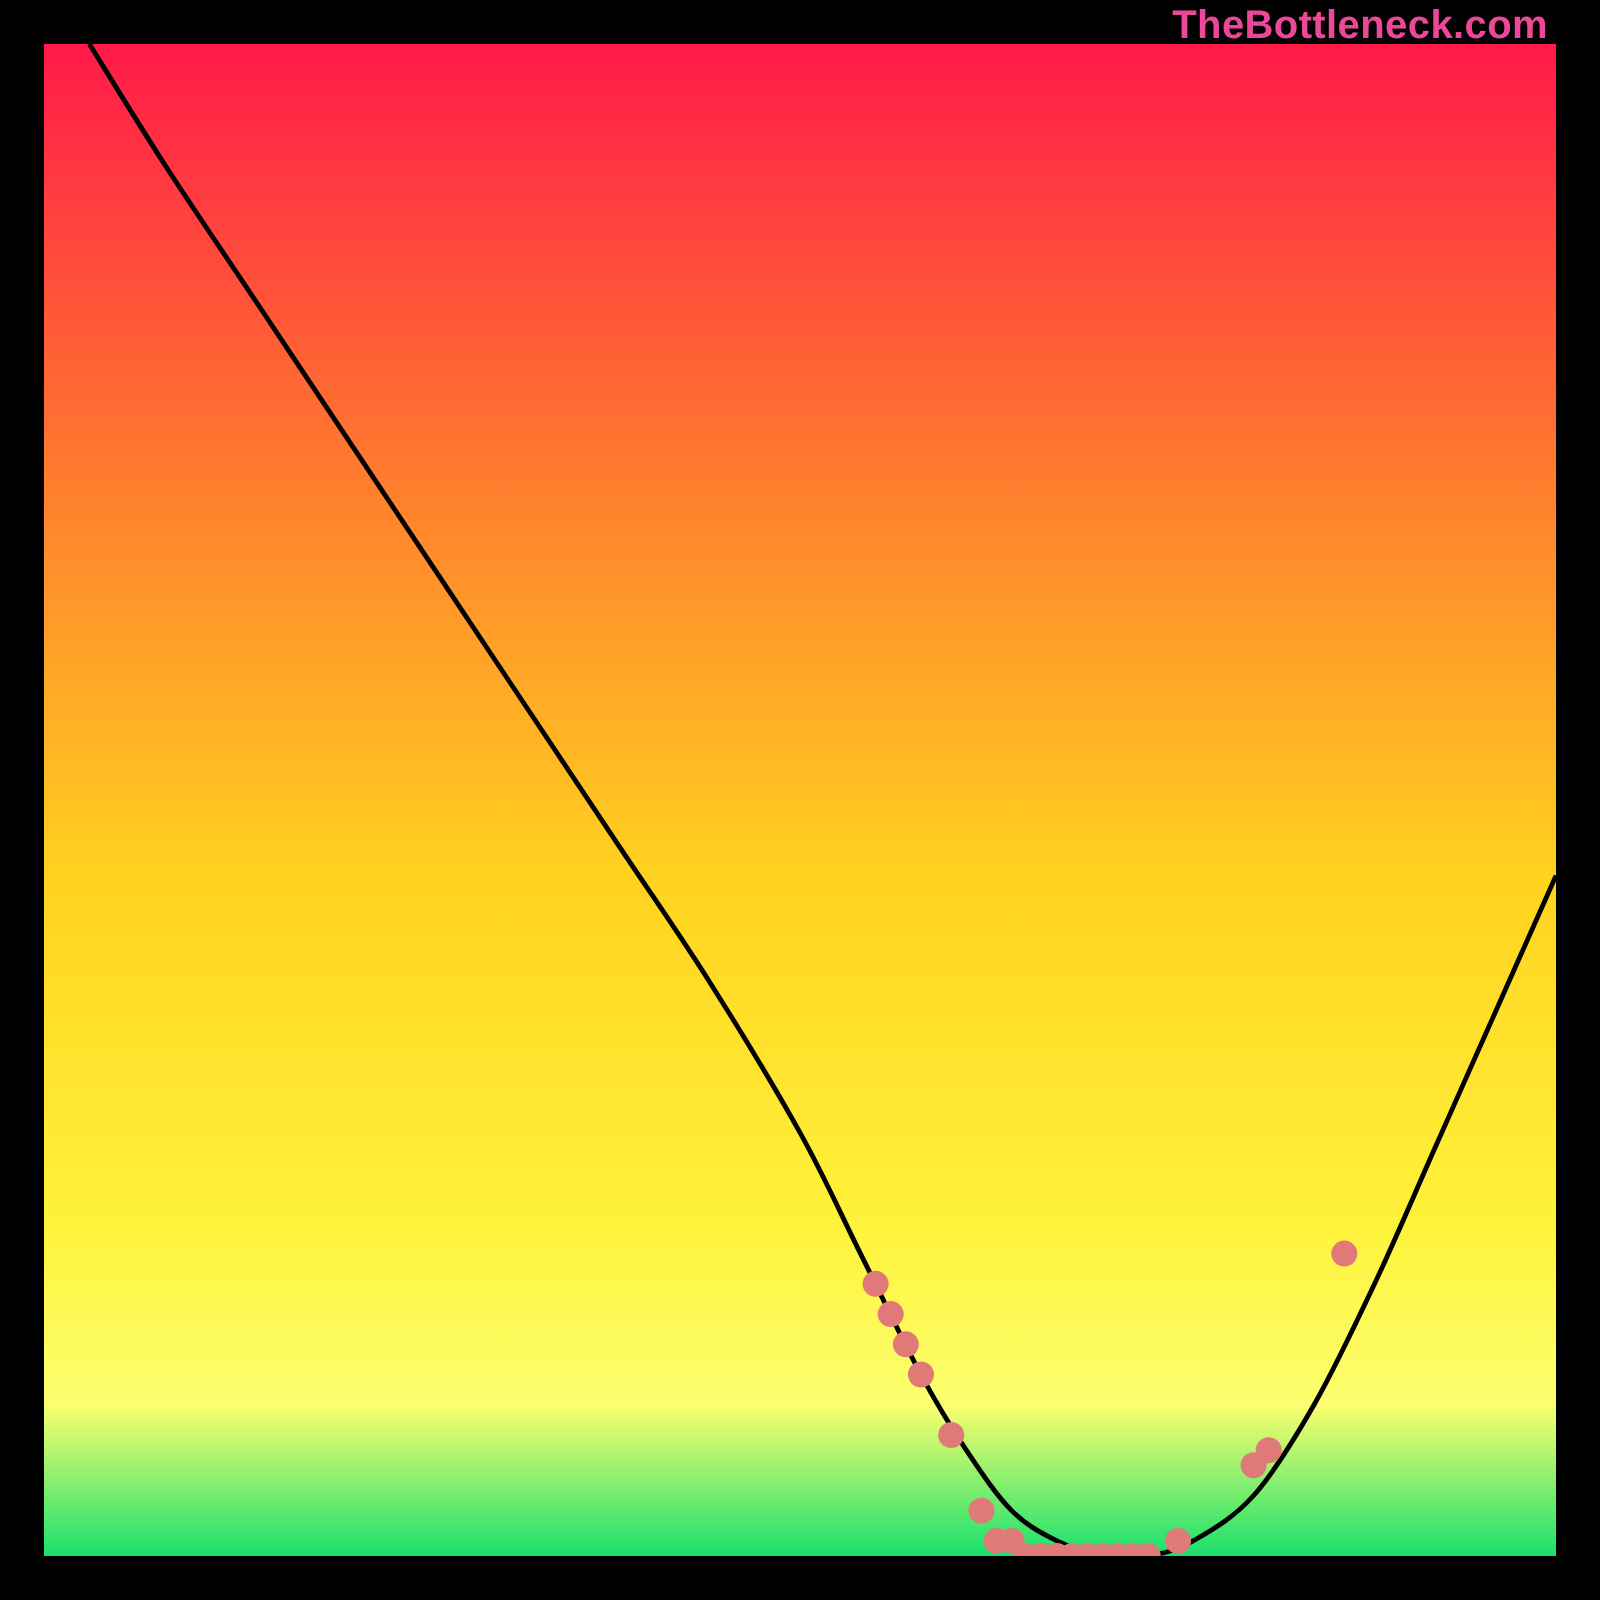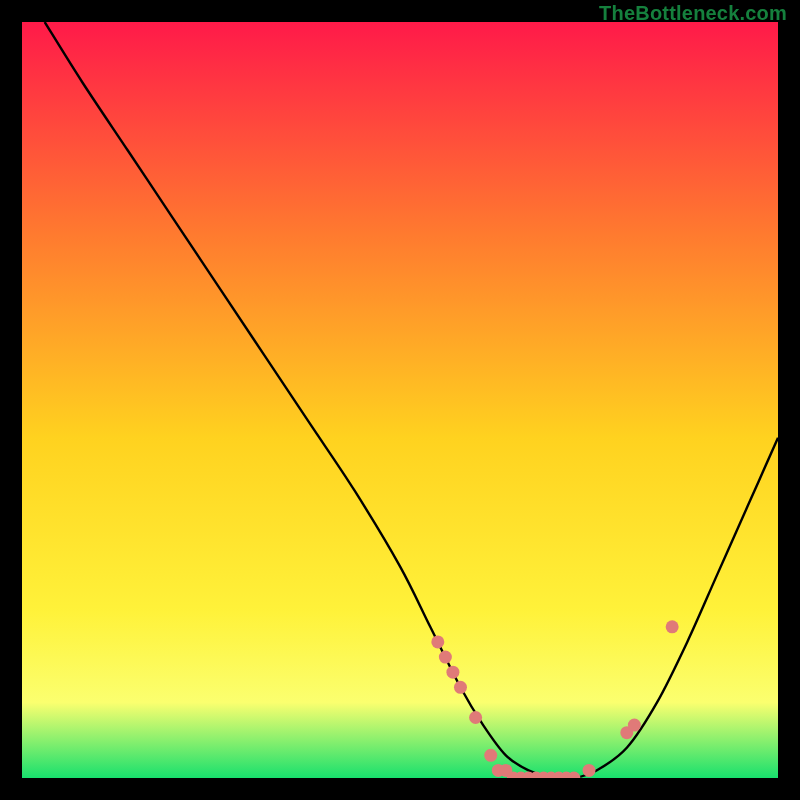--- a/index.html
+++ b/index.html
@@ -14,25 +14,25 @@
     position: absolute;
     left: 22px;
     top: 22px;
     width: 756px;
     height: 756px;
     background: #000;
   }
   .attribution {
     position: absolute;
     top: 2px;
-    right: 13px;
+    right: 26px;
     font-family: Arial, Helvetica, sans-serif;
     font-size: 20px;
     font-weight: 600;
-    color: #15803d;
+    color: #ec4899;
     letter-spacing: 0.2px;
   }
   svg {
     display: block;
   }
 </style>
 </head>
 <body>
 
 <div class="frame">

